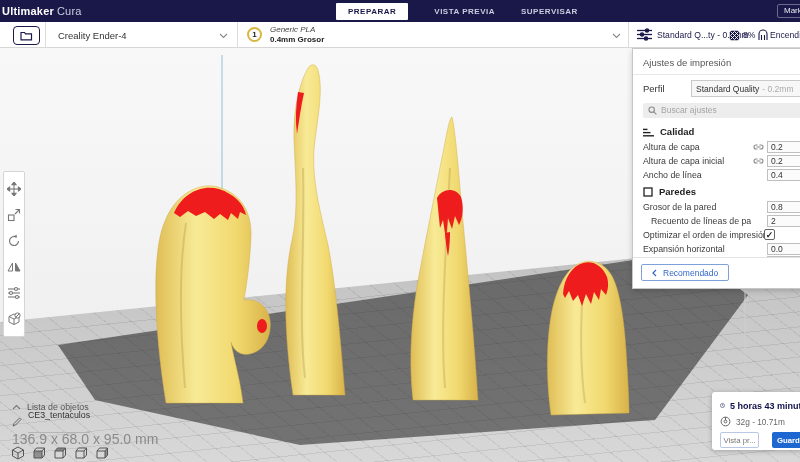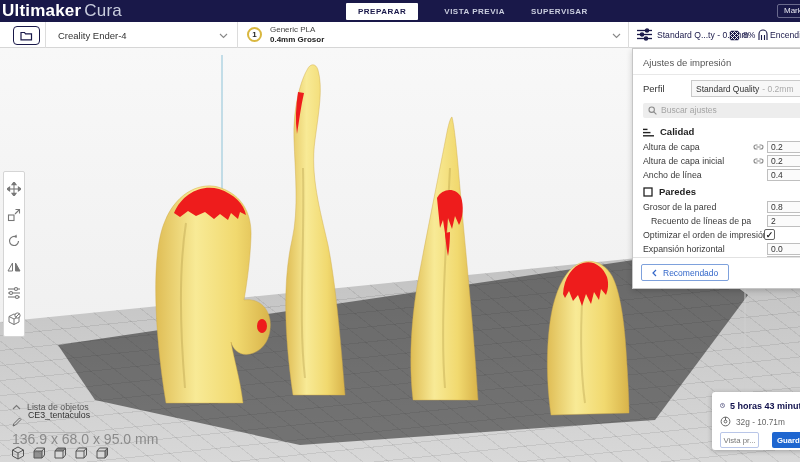--- a/index.html
+++ b/index.html
@@ -3,36 +3,36 @@
 <meta charset="utf-8">
 <style>
   * { margin:0; padding:0; box-sizing:border-box; }
   html,body { width:800px; height:462px; }
   body {
     position:relative; overflow:hidden; background:#f2f2f2;
     font-family:"Liberation Sans", sans-serif; -webkit-font-smoothing:antialiased;
   }
   
   .topbar { position:absolute; left:0; top:0; width:800px; height:22px; background:#191849; z-index:40; }
-  .logo { position:absolute; left:2px; top:0; height:22px; line-height:22px; font-size:17px; color:#fff; letter-spacing:.2px; }
+  .logo { position:absolute; left:2px; top:0; height:22px; line-height:22px; font-size:11px; color:#fff; letter-spacing:.2px; }
   .logo .bold { font-weight:700; }
   .logo .light { font-weight:400; color:#c9cdde; margin-left:3px; }
-  .stage-tabs { position:absolute; left:346px; top:3px; height:16px; display:flex; align-items:center; gap:26px; }
+  .stage-tabs { position:absolute; left:336px; top:3px; height:16px; display:flex; align-items:center; gap:26px; }
   .stage-tab { font-size:8px; letter-spacing:.5px; color:#c9cdde; font-weight:700; cursor:pointer; white-space:nowrap; }
   .stage-tab.active { background:#fff; color:#191849; padding:4px 12px; border-radius:1px; }
   .mkt-btn { position:absolute; left:777px; top:4px; height:14px; line-height:12px; padding:0 6px; font-size:8px; color:#e8e8f2; border:1px solid #6a6a8d; border-radius:2px; white-space:nowrap; background:transparent; }
   
   .machinebar { position:absolute; left:0; top:22px; width:800px; height:26px; background:#fff; border-bottom:1px solid #d6d6d6; z-index:35; }
   .folder-btn { position:absolute; left:13px; top:4px; width:27px; height:19px; border:1.3px solid #191849; border-radius:4px; background:#fff; display:flex; align-items:center; justify-content:center; cursor:pointer; }
   .mb-sep { position:absolute; top:0; width:1px; height:26px; background:#dcdcdc; }
   .printer-name { position:absolute; left:58px; top:8px; font-size:9.5px; color:#333; }
   .chev { position:absolute; top:11px; }
   .extruder-badge { position:absolute; left:247px; top:5px; width:15px; height:15px; border:2px solid #d9b73f; border-radius:50%; background:#fff; font-size:8px; font-weight:700; color:#222; text-align:center; line-height:11px; }
   .mat-lines { position:absolute; left:270px; top:3px; line-height:10px; }
-  .mat-l1 { font-size:8px; color:#444; }
+  .mat-l1 { font-size:8px; color:#444;font-style:italic; }
   .mat-l2 { font-size:8px; font-weight:700; color:#222; }
   .ps-icon { position:absolute; left:637px; top:6px; }
   .ps-text { position:absolute; left:657px; top:8px; font-size:8.6px; color:#191849; white-space:nowrap; }
   .infill-icon { position:absolute; left:729px; top:8px; }
   .infill-pct { position:absolute; left:743px; top:8px; font-size:8.6px; color:#191849; }
   .support-icon { position:absolute; left:757px; top:7px; }
   .support-text { position:absolute; left:770px; top:8px; font-size:8.6px; color:#191849; white-space:nowrap; }
   
   .viewport { position:absolute; left:0; top:48px; width:800px; height:414px; background:linear-gradient(180deg,#f8f8f8 0%,#f1f1f1 60%,#ededed 100%); z-index:1; }
   .plate {

